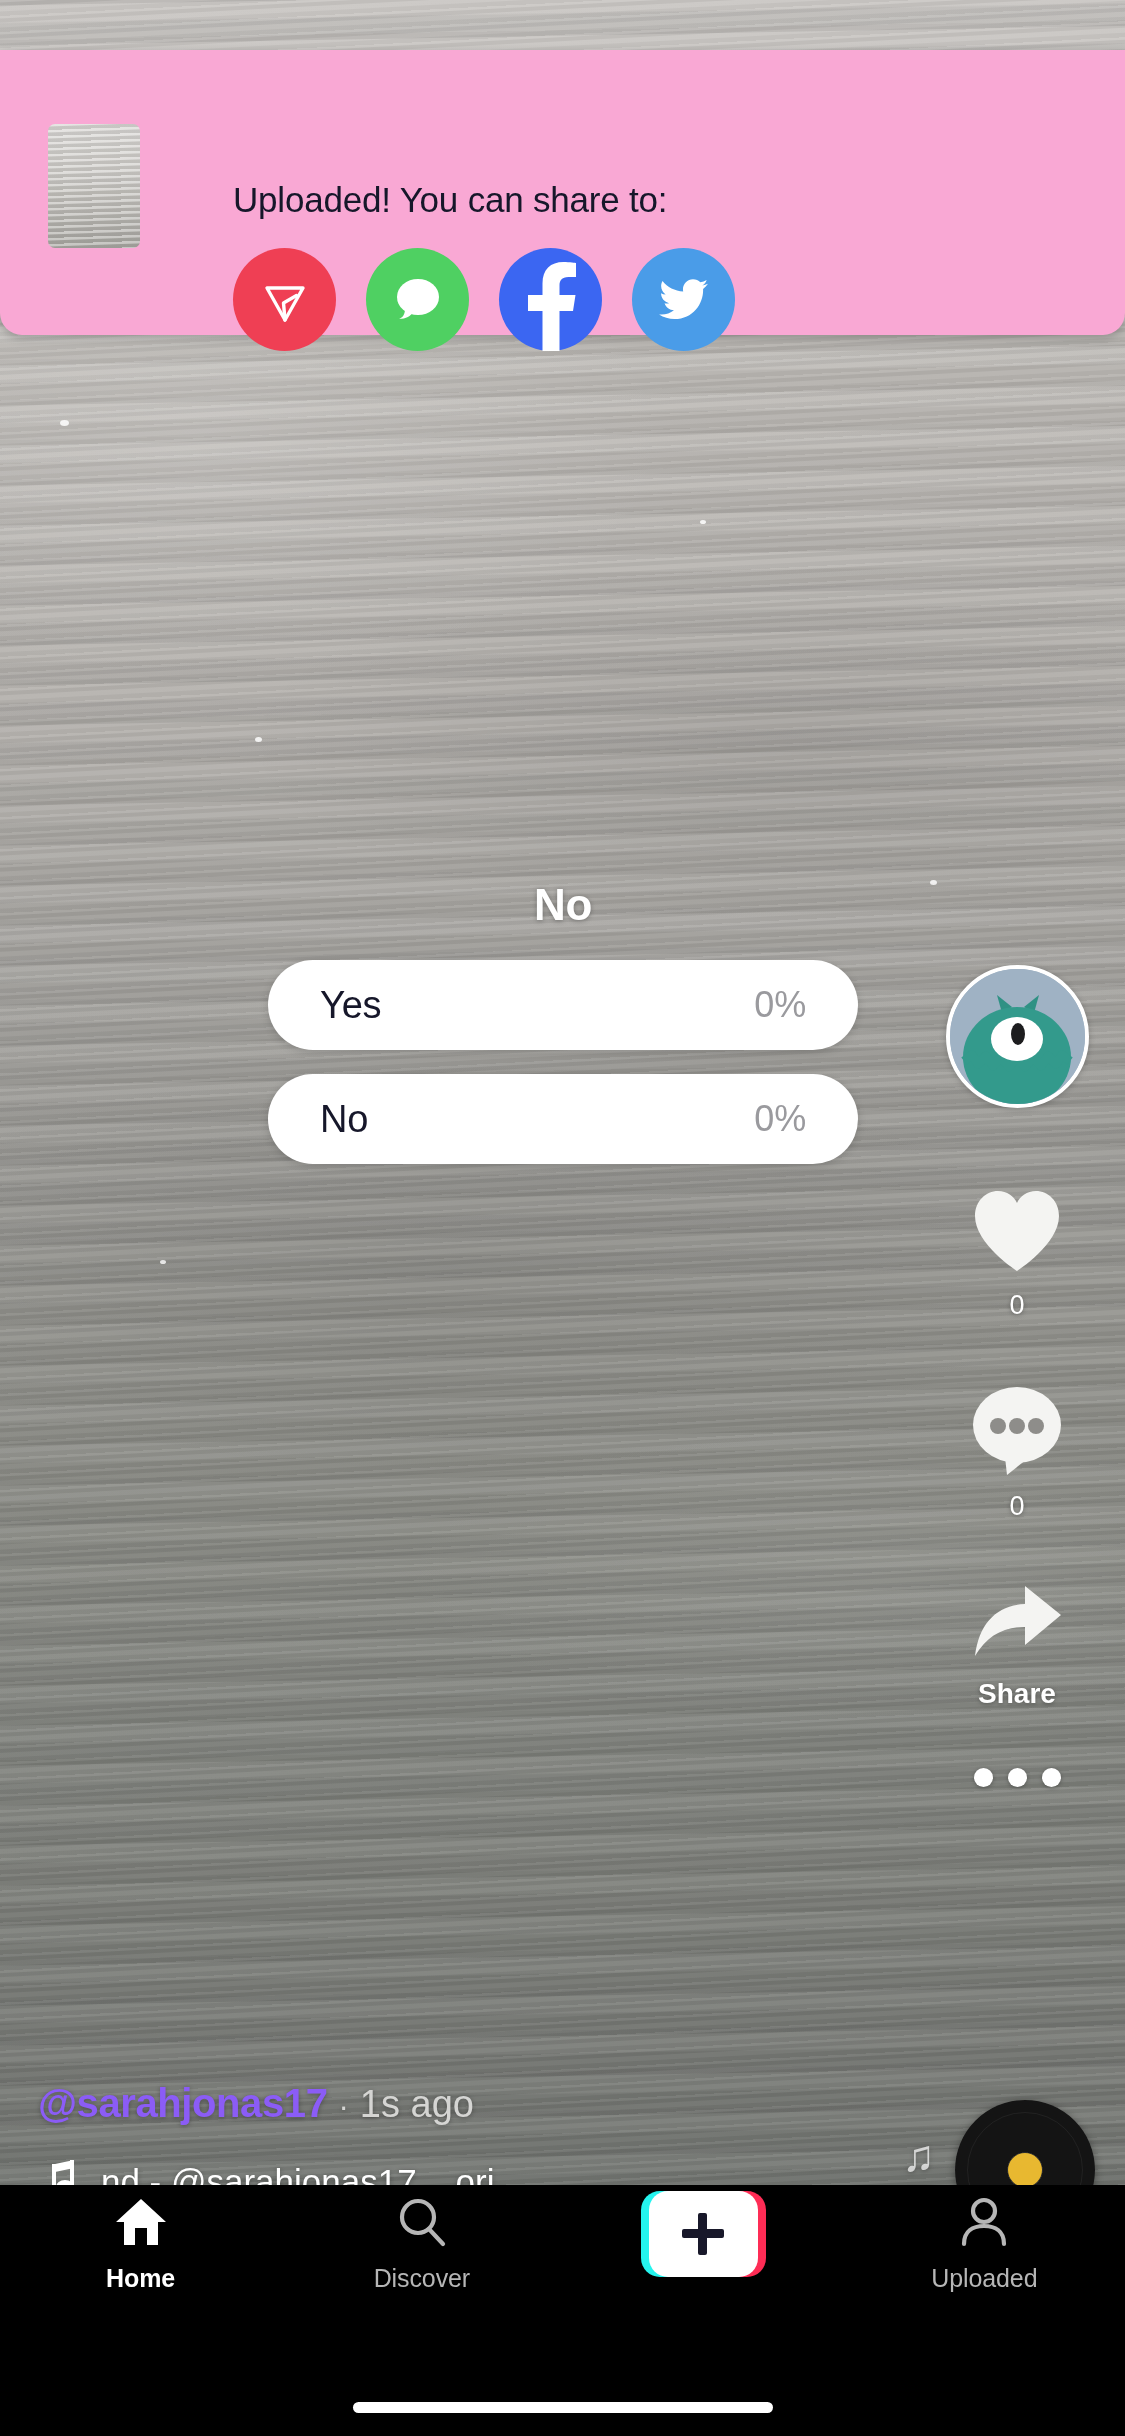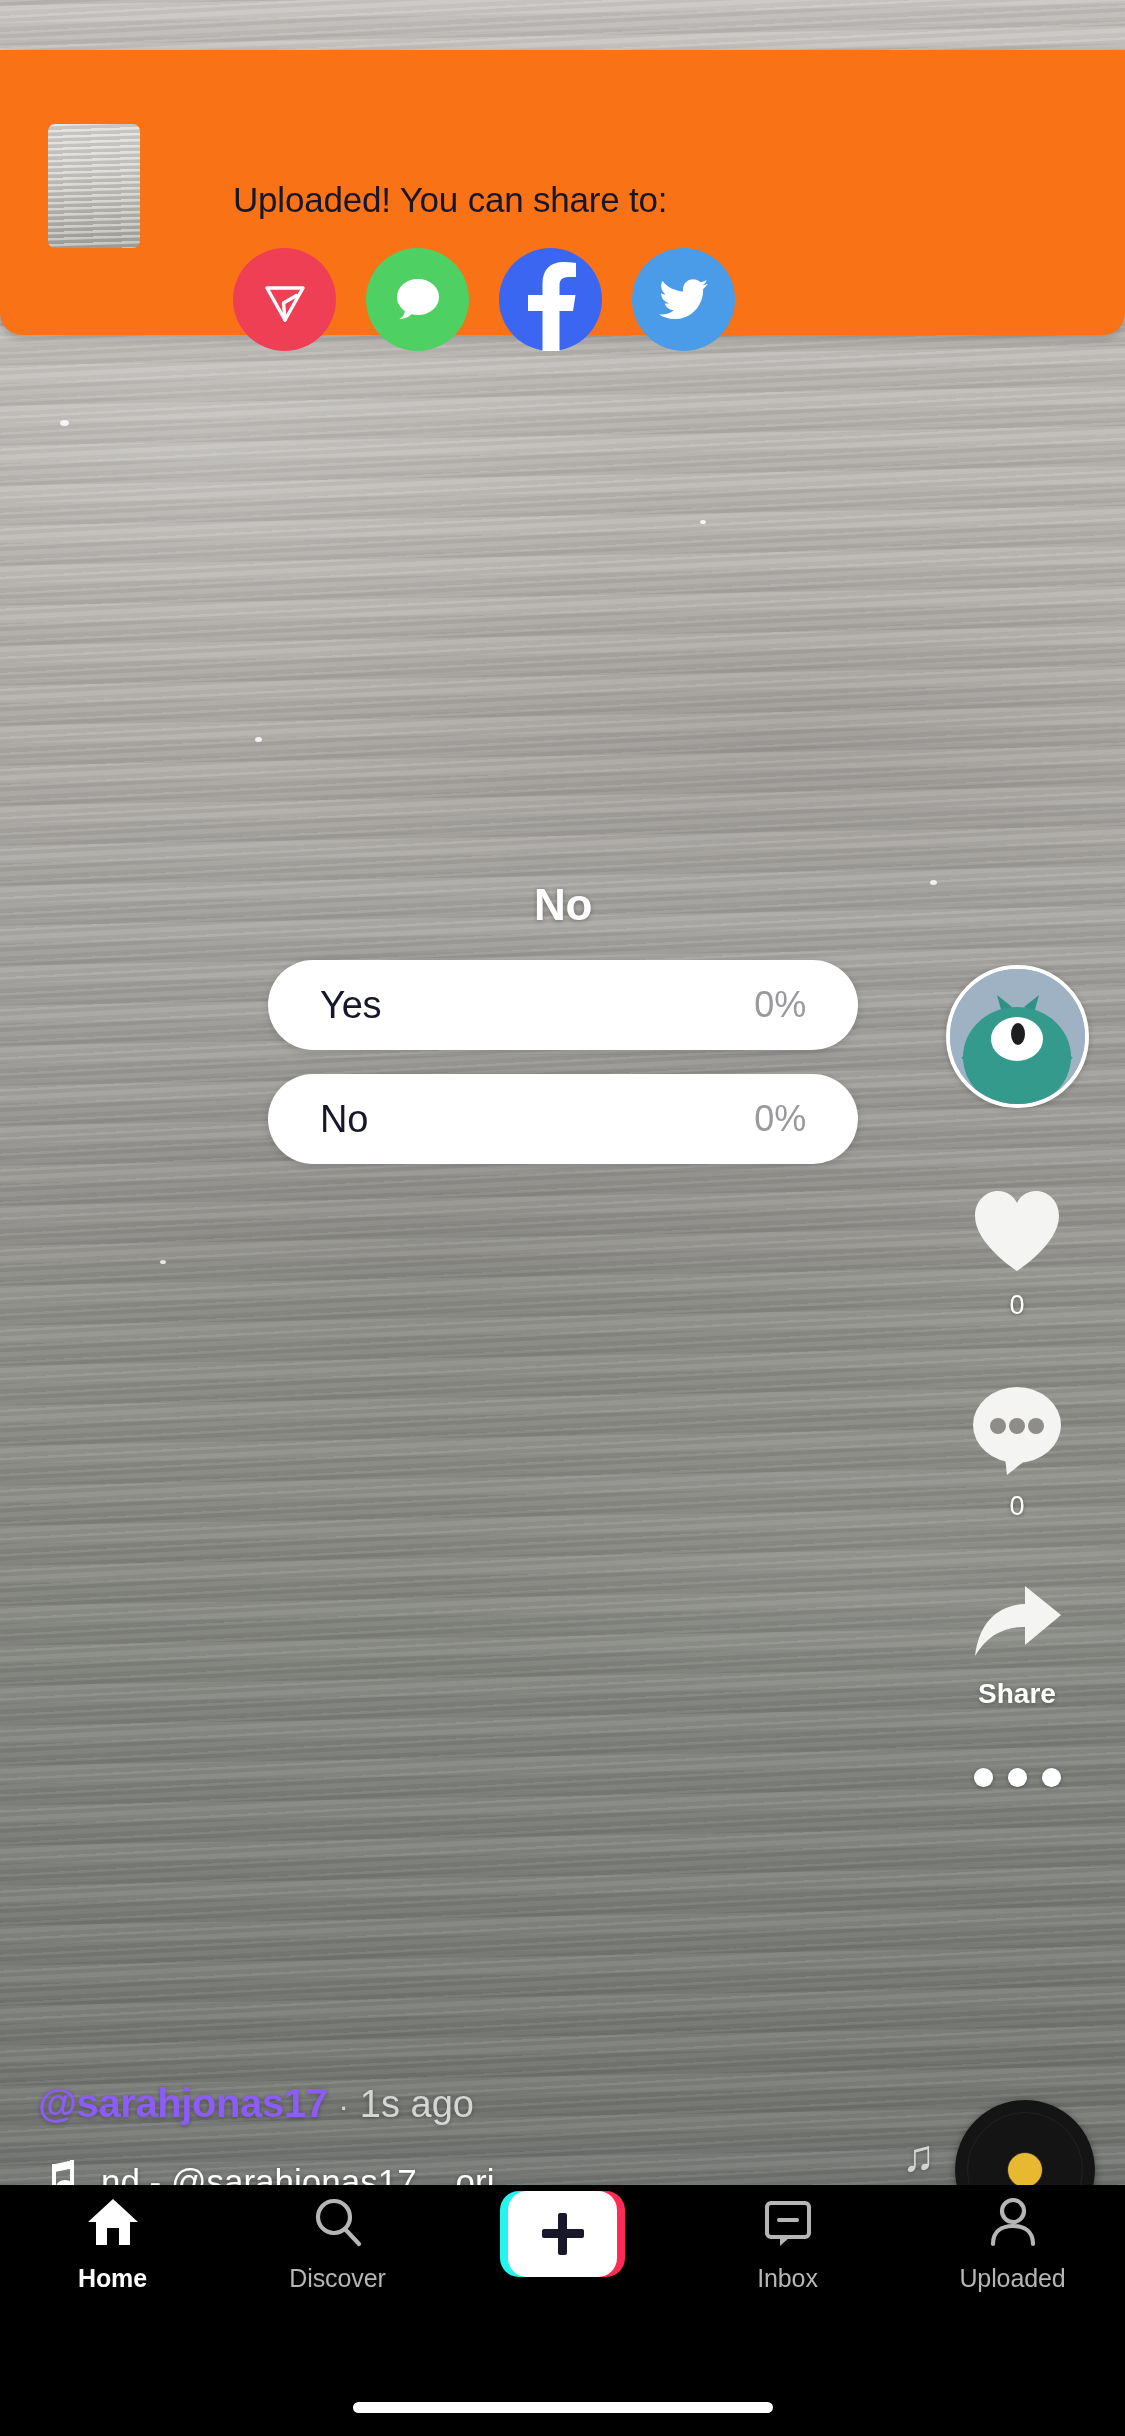--- a/index.html
+++ b/index.html
@@ -69,21 +69,21 @@
       radial-gradient(ellipse 80% 14% at 40% 58%, rgba(0,0,0,0.06), transparent 70%),
       radial-gradient(ellipse 65% 10% at 80% 72%, rgba(255,255,255,0.07), transparent 70%);
   }
   .speck{ position:absolute; background:rgba(255,255,255,0.85); border-radius:50%; }
 
   
   #share-sheet {
     position:absolute;
     left:0; top:50px;
     width:1125px; height:285px;
-    background:#f97316;
+    background:#f9a8d4;
     border-bottom-left-radius:22px;
     border-bottom-right-radius:22px;
     box-shadow:0 3px 10px rgba(0,0,0,0.22);
     z-index:40;
   }
   #sheet-thumb {
     position:absolute;
     left:48px; top:74px;
     width:92px; height:124px;
     border-radius:7px;
@@ -547,30 +547,20 @@
       <div class="nav-item">
         <div id="create-button">
           <span id="create-cyan"></span>
           <span id="create-pink"></span>
           <span id="create-white">
             <span id="create-plus"></span>
           </span>
         </div>
       </div>
 
-      <div class="nav-item">
-        <span class="nav-icon">
-          <svg width="56" height="56" viewBox="0 0 56 56">
-            <rect x="7" y="9" width="42" height="34" rx="4" fill="none" stroke="#b6b6b6" stroke-width="4"></rect>
-            <line x1="19" y1="26" x2="37" y2="26" stroke="#b6b6b6" stroke-width="4" stroke-linecap="round"></line>
-            <path d="M20 43 L20 52 L30 43 Z" fill="#b6b6b6"></path>
-          </svg>
-        </span>
-        <span class="nav-label">Inbox</span>
-      </div>
 
       <div class="nav-item">
         <span class="nav-icon">
           <svg width="56" height="56" viewBox="0 0 56 56">
             <circle cx="28" cy="17" r="11" fill="none" stroke="#b6b6b6" stroke-width="4.2"></circle>
             <path d="M8 50 C8 37 17 32 28 32 C39 32 48 37 48 50" fill="none" stroke="#b6b6b6" stroke-width="4.2" stroke-linecap="round"></path>
           </svg>
         </span>
         <span class="nav-label">Uploaded</span>
       </div>

